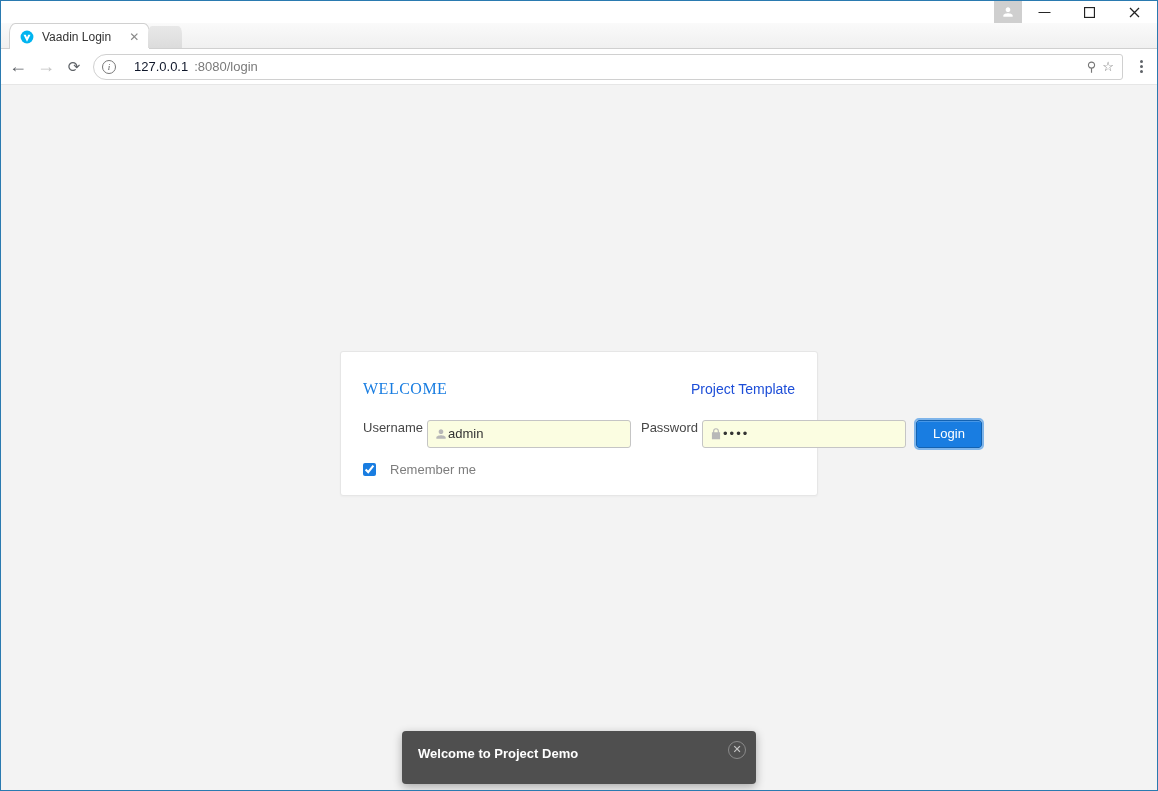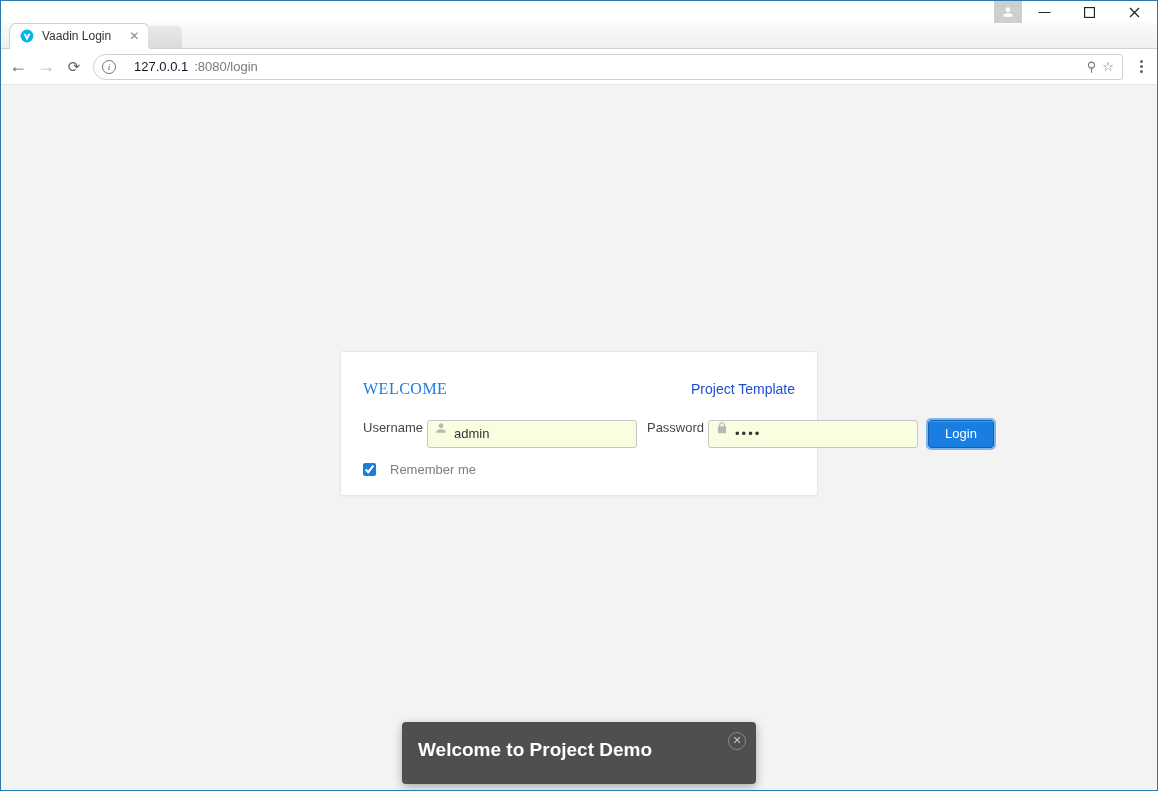--- a/index.html
+++ b/index.html
@@ -5,21 +5,21 @@
   * { box-sizing: border-box; margin: 0; padding: 0; }
   body { font-family: "Segoe UI", Arial, sans-serif; background: #fff; width: 1158px; height: 791px; overflow: hidden; border: 1px solid #2a7ab0; }
 
   
   .win-titlebar { height: 22px; background: #fff; display: flex; justify-content: flex-end; align-items: center; }
   .win-btn { width: 45px; height: 22px; display:flex; align-items:center; justify-content:center; font-size: 12px; }
   .win-user-box { width:28px; height:22px; background:#cfcfcf; display:flex; align-items:center; justify-content:center; }
   .win-user-box svg { width:14px; height:14px; fill:#fff;}
 
   
-  .tabstrip { height: 26px; background: linear-gradient(#fafafa,#f0f0f0); display:flex; align-items:center; padding-left: 8px; border-bottom:1px solid #d0d0d0;}
+  .tabstrip { height: 26px; background: linear-gradient(#fafafa,#f0f0f0); display:flex; align-items:flex-start; padding-left: 8px; border-bottom:1px solid #d0d0d0;}
   .tab { height: 26px; background:#fff; border:1px solid #d0d0d0; border-bottom:none; border-top-left-radius: 6px 10px; border-top-right-radius: 6px 10px; display:flex; align-items:center; padding: 0 10px; gap:8px; font-size:12px; color:#333;}
   .tab .favicon { width:14px; height:14px; }
   .tab .close-x { font-size:12px; color:#888; margin-left:10px;}
   .tabshadow { width:34px; height:22px; background:linear-gradient(#e8e8e8,#dcdcdc); border-top-left-radius:4px 8px; border-top-right-radius:4px 8px; margin-left:-2px; align-self:flex-end;}
 
   
   .toolbar { height: 36px; display:flex; align-items:center; padding: 0 8px; gap:10px; border-bottom:1px solid #e6e6e6;}
   .nav-arrow { width:18px; text-align:center; color:#5f6368; font-size:18px; }
   .nav-arrow.disabled { color:#c3c3c3;}
   .reload { width:18px; text-align:center; color:#5f6368; font-size:15px;}
@@ -34,32 +34,32 @@
   .page { position:relative; height: calc(791px - 22px - 26px - 36px - 2px); background:#f3f3f3; }
 
   .login-card { position:absolute; left:50%; top:50%; transform:translate(-50%, -60%); width:478px; background:#fff; border:1px solid #e6e6e6; border-radius:3px; padding: 28px 22px 18px 22px; box-shadow: 0 1px 2px rgba(0,0,0,0.03);}
   .card-header { display:flex; justify-content:space-between; align-items:baseline; margin-bottom:22px;}
   .welcome { color:#197de1; font-size:16px; letter-spacing:0.5px; font-weight:400;font-family:Liberation Serif, serif;}
   .project { color:#1d4ed8; font-size:14px;}
 
   .fields-row { display:flex; gap:10px; align-items:flex-end;}
   .field { display:flex; flex-direction:row; gap:4px; flex:1;}
   .field label { font-size:13px; color:#474747;}
-  .input-wrap { display:flex; height:28px; border:1px solid #c5c5c5; background:#fbfde1; border-radius:3px; padding:0 6px; gap:6px;}
+  .input-wrap { display:flex; align-items:center; height:28px; border:1px solid #c5c5c5; background:#fbfde1; border-radius:3px; padding:0 6px; }
   .input-wrap.pw { }
   .input-wrap svg { width:14px; height:14px; fill:#b8b8b8;}
   .input-wrap input { border:none; outline:none; background:transparent; font-size:13px; flex:1; color:#333;}
   .login-btn { height:28px; padding:0 16px; background:#197de1; color:#fff; border:1px solid #1362b1; border-radius:3px; font-size:13px; cursor:pointer; box-shadow: inset 0 1px 0 rgba(255,255,255,0.2); outline:2px solid #7fb5ea; outline-offset:0;}
 
   .remember-row { margin-top:14px; display:flex; align-items:center; gap:14px; font-size:13px; color:#7d7d7d;}
   .remember-row input { accent-color:#197de1;}
 
   
   .toast { position:absolute; left:50%; transform:translateX(-50%); bottom:6px; width:354px; background:#4f4f4f; color:#e6e6e6; border-radius:4px; padding:14px 36px 14px 16px; font-size:12.5px; line-height:1.45; box-shadow:0 3px 10px rgba(0,0,0,0.3);}
-  .toast .title { color:#fff; font-weight:600; margin-bottom:6px; font-size:19px;}
+  .toast .title { color:#fff; font-weight:600; margin-bottom:6px; font-size:13px;}
   .toast p { margin-bottom:8px;}
   .toast p:last-child{ margin-bottom:0;}
   .toast .link { color:#fff; text-decoration:underline; font-weight:600;}
   .toast .bold { color:#fff; font-weight:600;}
   .toast-close { position:absolute; top:10px; right:10px; width:18px; height:18px; border:1px solid #8a8a8a; border-radius:50%; display:flex; align-items:center; justify-content:center; color:#c7c7c7; font-size:11px; cursor:pointer;}
 </style>
 </head>
 <body>
 
 <div class="win-titlebar">

